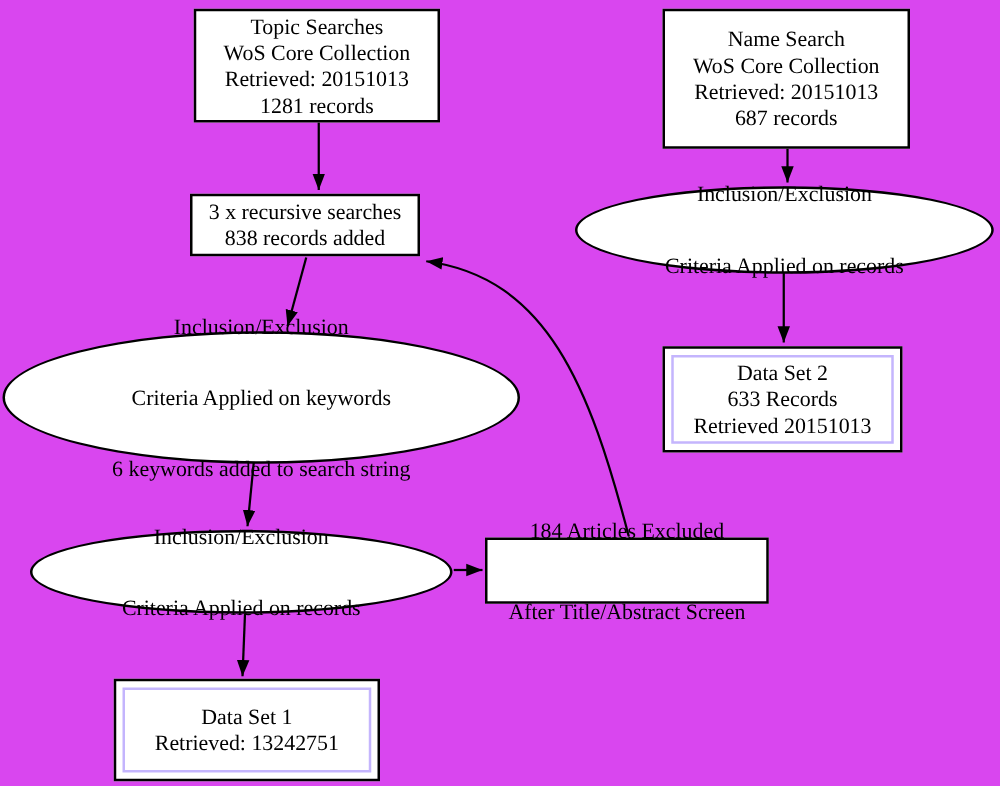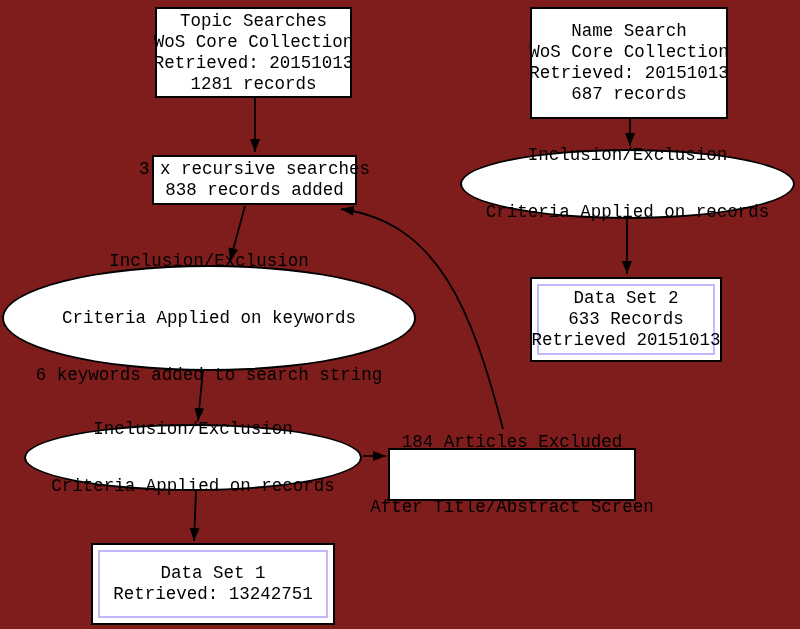--- a/index.html
+++ b/index.html
@@ -4,22 +4,22 @@
 <style>
   html, body {
     margin: 0;
     padding: 0;
     background: #ffffff;
   }
   .canvas {
     position: relative;
     width: 800px;
     height: 629px;
-    background: #7f1d1d;
-    font-family: Liberation Mono, monospace;
+    background: #d946ef;
+    font-family: Liberation Serif, serif;
     color: #000000;
     overflow: hidden;
   }
   .edges {
     position: absolute;
     left: 0;
     top: 0;
     width: 800px;
     height: 629px;
   }
@@ -93,21 +93,21 @@
     <div class="ln">1281 records</div>
   </div>
 
   <div class="node rect" style="left:530px; top:7px; width:198px; height:112px;">
     <div class="ln">Name Search</div>
     <div class="ln">WoS Core Collection</div>
     <div class="ln">Retrieved: 20151013</div>
     <div class="ln">687 records</div>
   </div>
 
-  <div class="node rect" style="left:152px; top:155px; width:205px; height:50px;">
+  <div class="node rect" style="left:152px; top:155px; width:184px; height:50px;">
     <div class="ln">3 x recursive searches</div>
     <div class="ln">838 records added</div>
   </div>
 
   <div class="node ellipse" style="left:460px; top:149px; width:335px; height:70px;">
     <div class="ln">Inclusion/Exclusion</div>
     <div class="ln">Criteria Applied on records</div>
   </div>
 
   <div class="node double-outer" style="left:530px; top:277px; width:192px; height:85px;">
@@ -122,25 +122,25 @@
     <div class="ln">Inclusion/Exclusion</div>
     <div class="ln">Criteria Applied on keywords</div>
     <div class="ln">6 keywords added to search string</div>
   </div>
 
   <div class="node ellipse" style="left:24px; top:424px; width:338px; height:67px;">
     <div class="ln">Inclusion/Exclusion</div>
     <div class="ln">Criteria Applied on records</div>
   </div>
 
-  <div class="node rect" style="left:388px; top:448px; width:248px; height:53px;gap:44px;">
+  <div class="node rect" style="left:388px; top:430px; width:227px; height:53px;gap:44px;">
     <div class="ln">184 Articles Excluded</div>
     <div class="ln">After Title/Abstract Screen</div>
   </div>
 
-  <div class="node double-outer" style="left:91px; top:543px; width:244px; height:82px;">
+  <div class="node double-outer" style="left:91px; top:543px; width:213px; height:82px;">
     <div class="double-inner">
       <div class="ln">Data Set 1</div>
       <div class="ln">Retrieved: 13242751</div>
     </div>
   </div>
 
 </div>
 
 </body></html>

